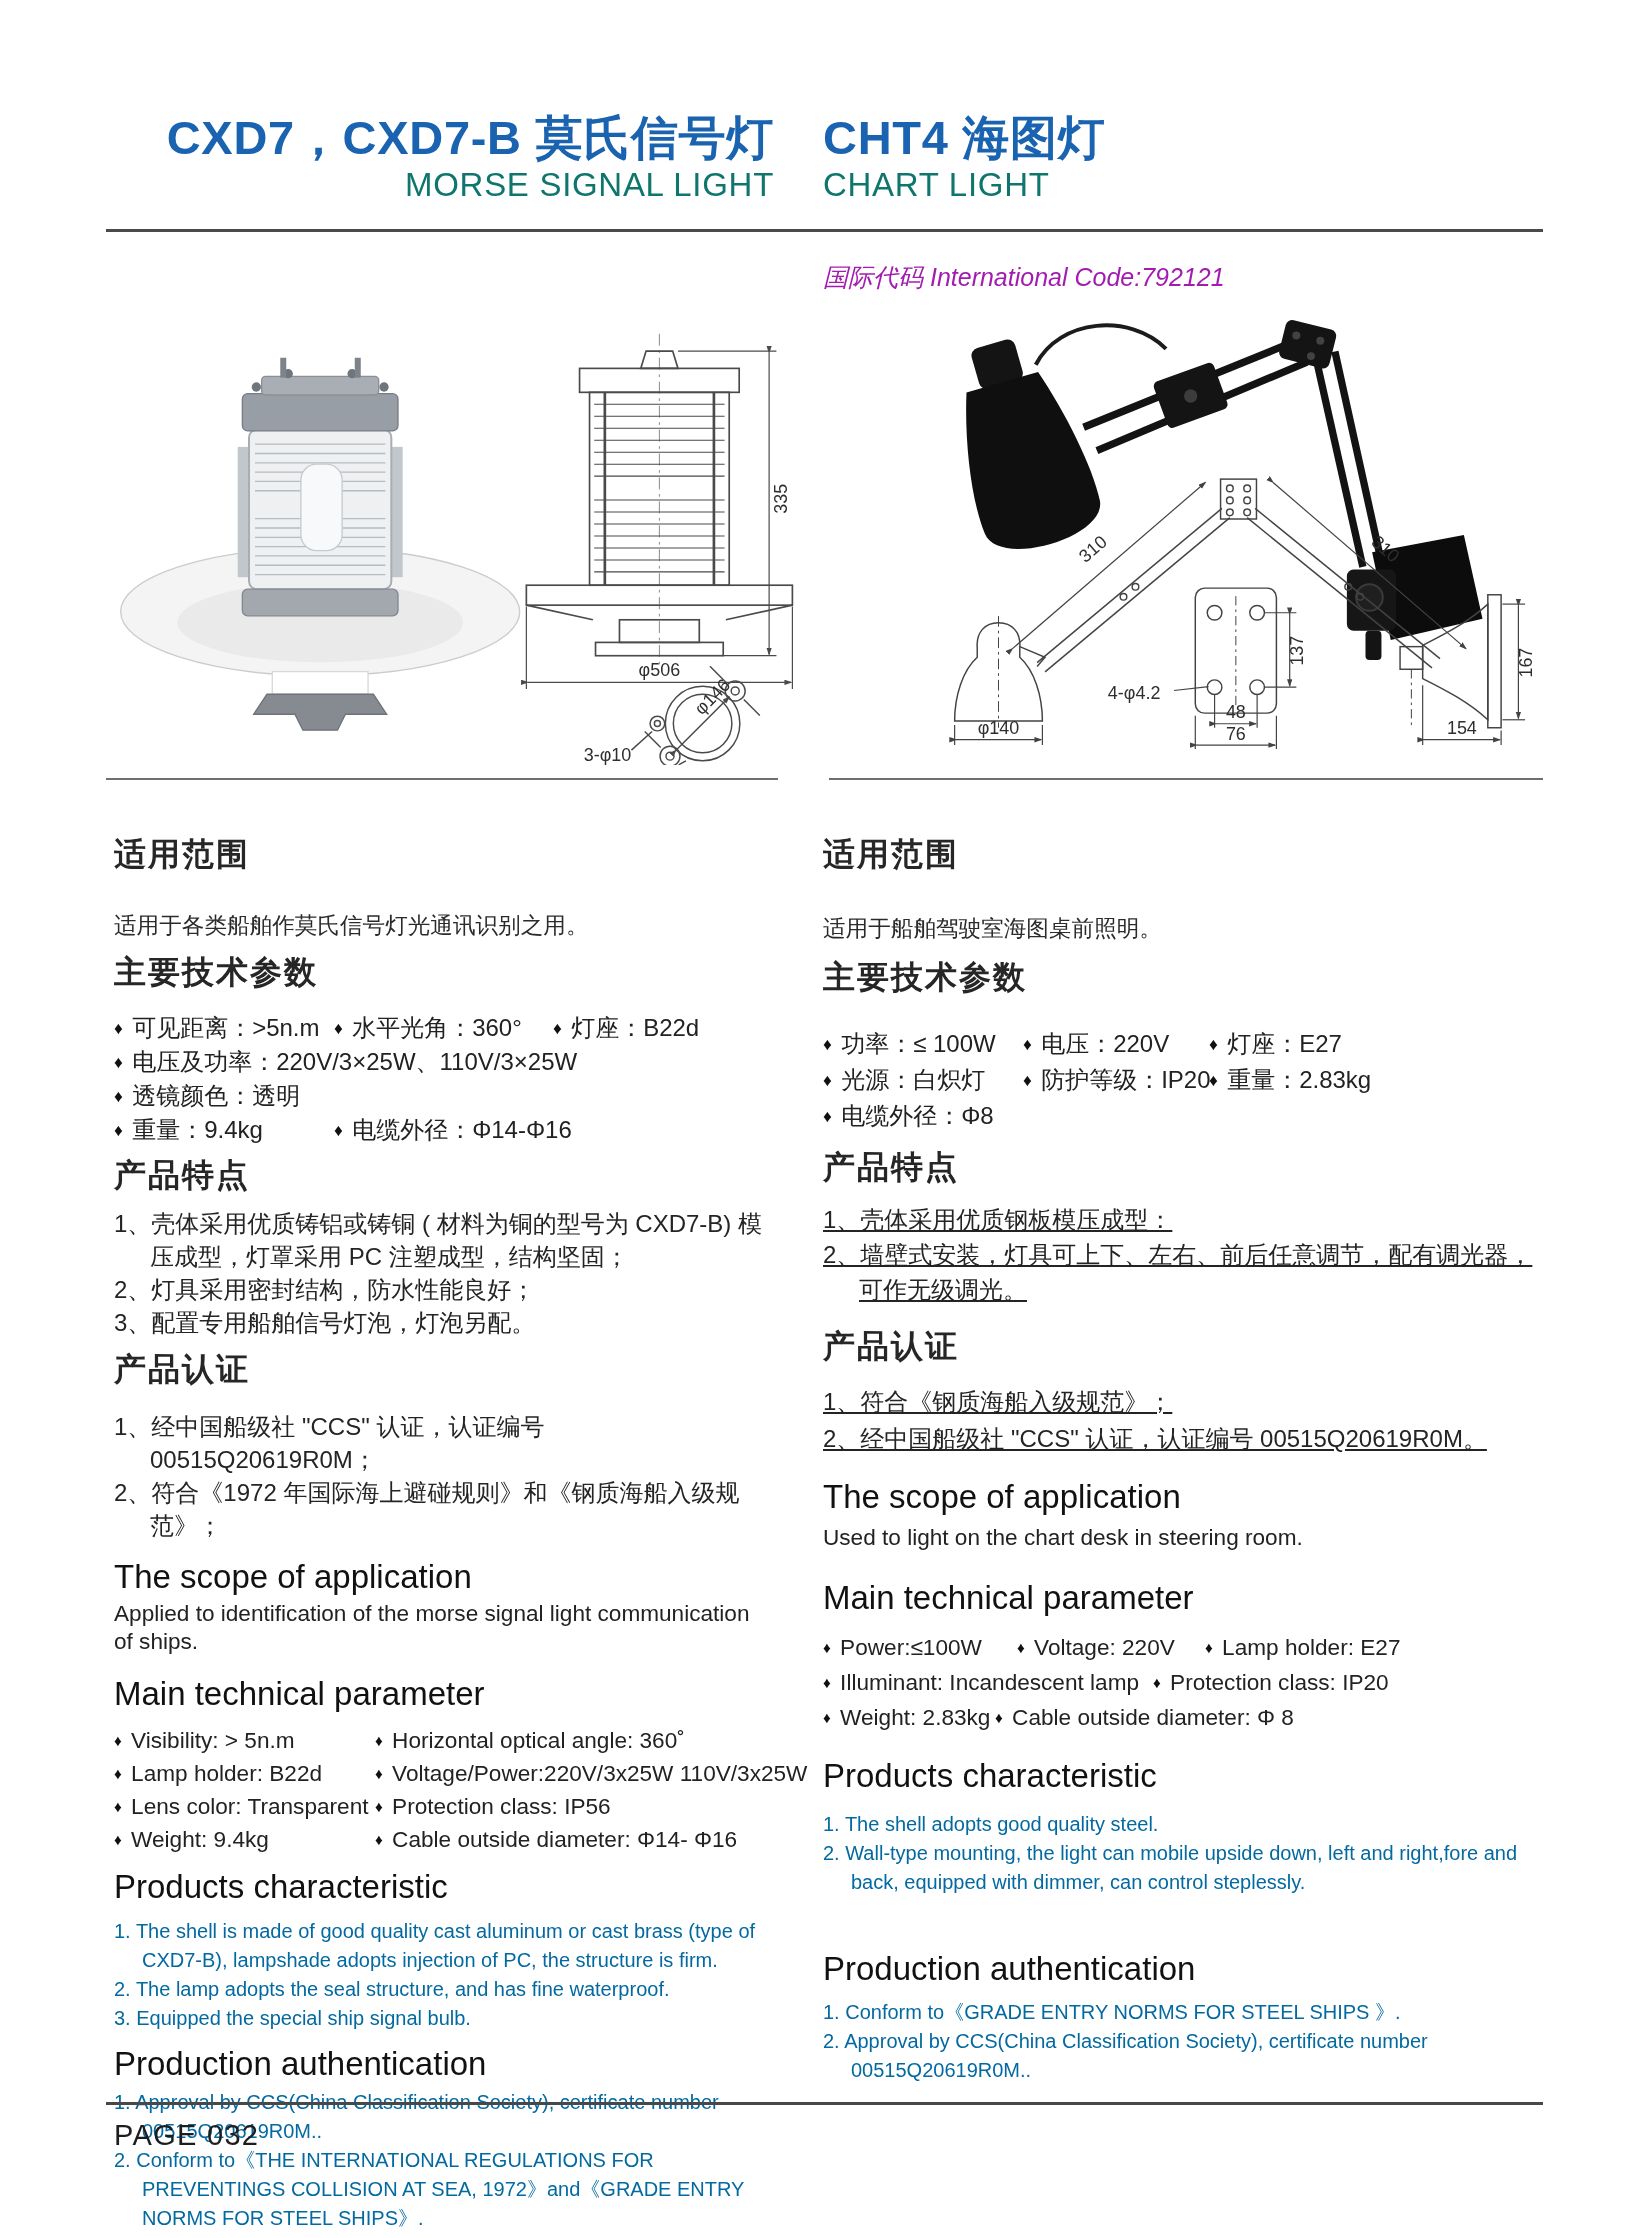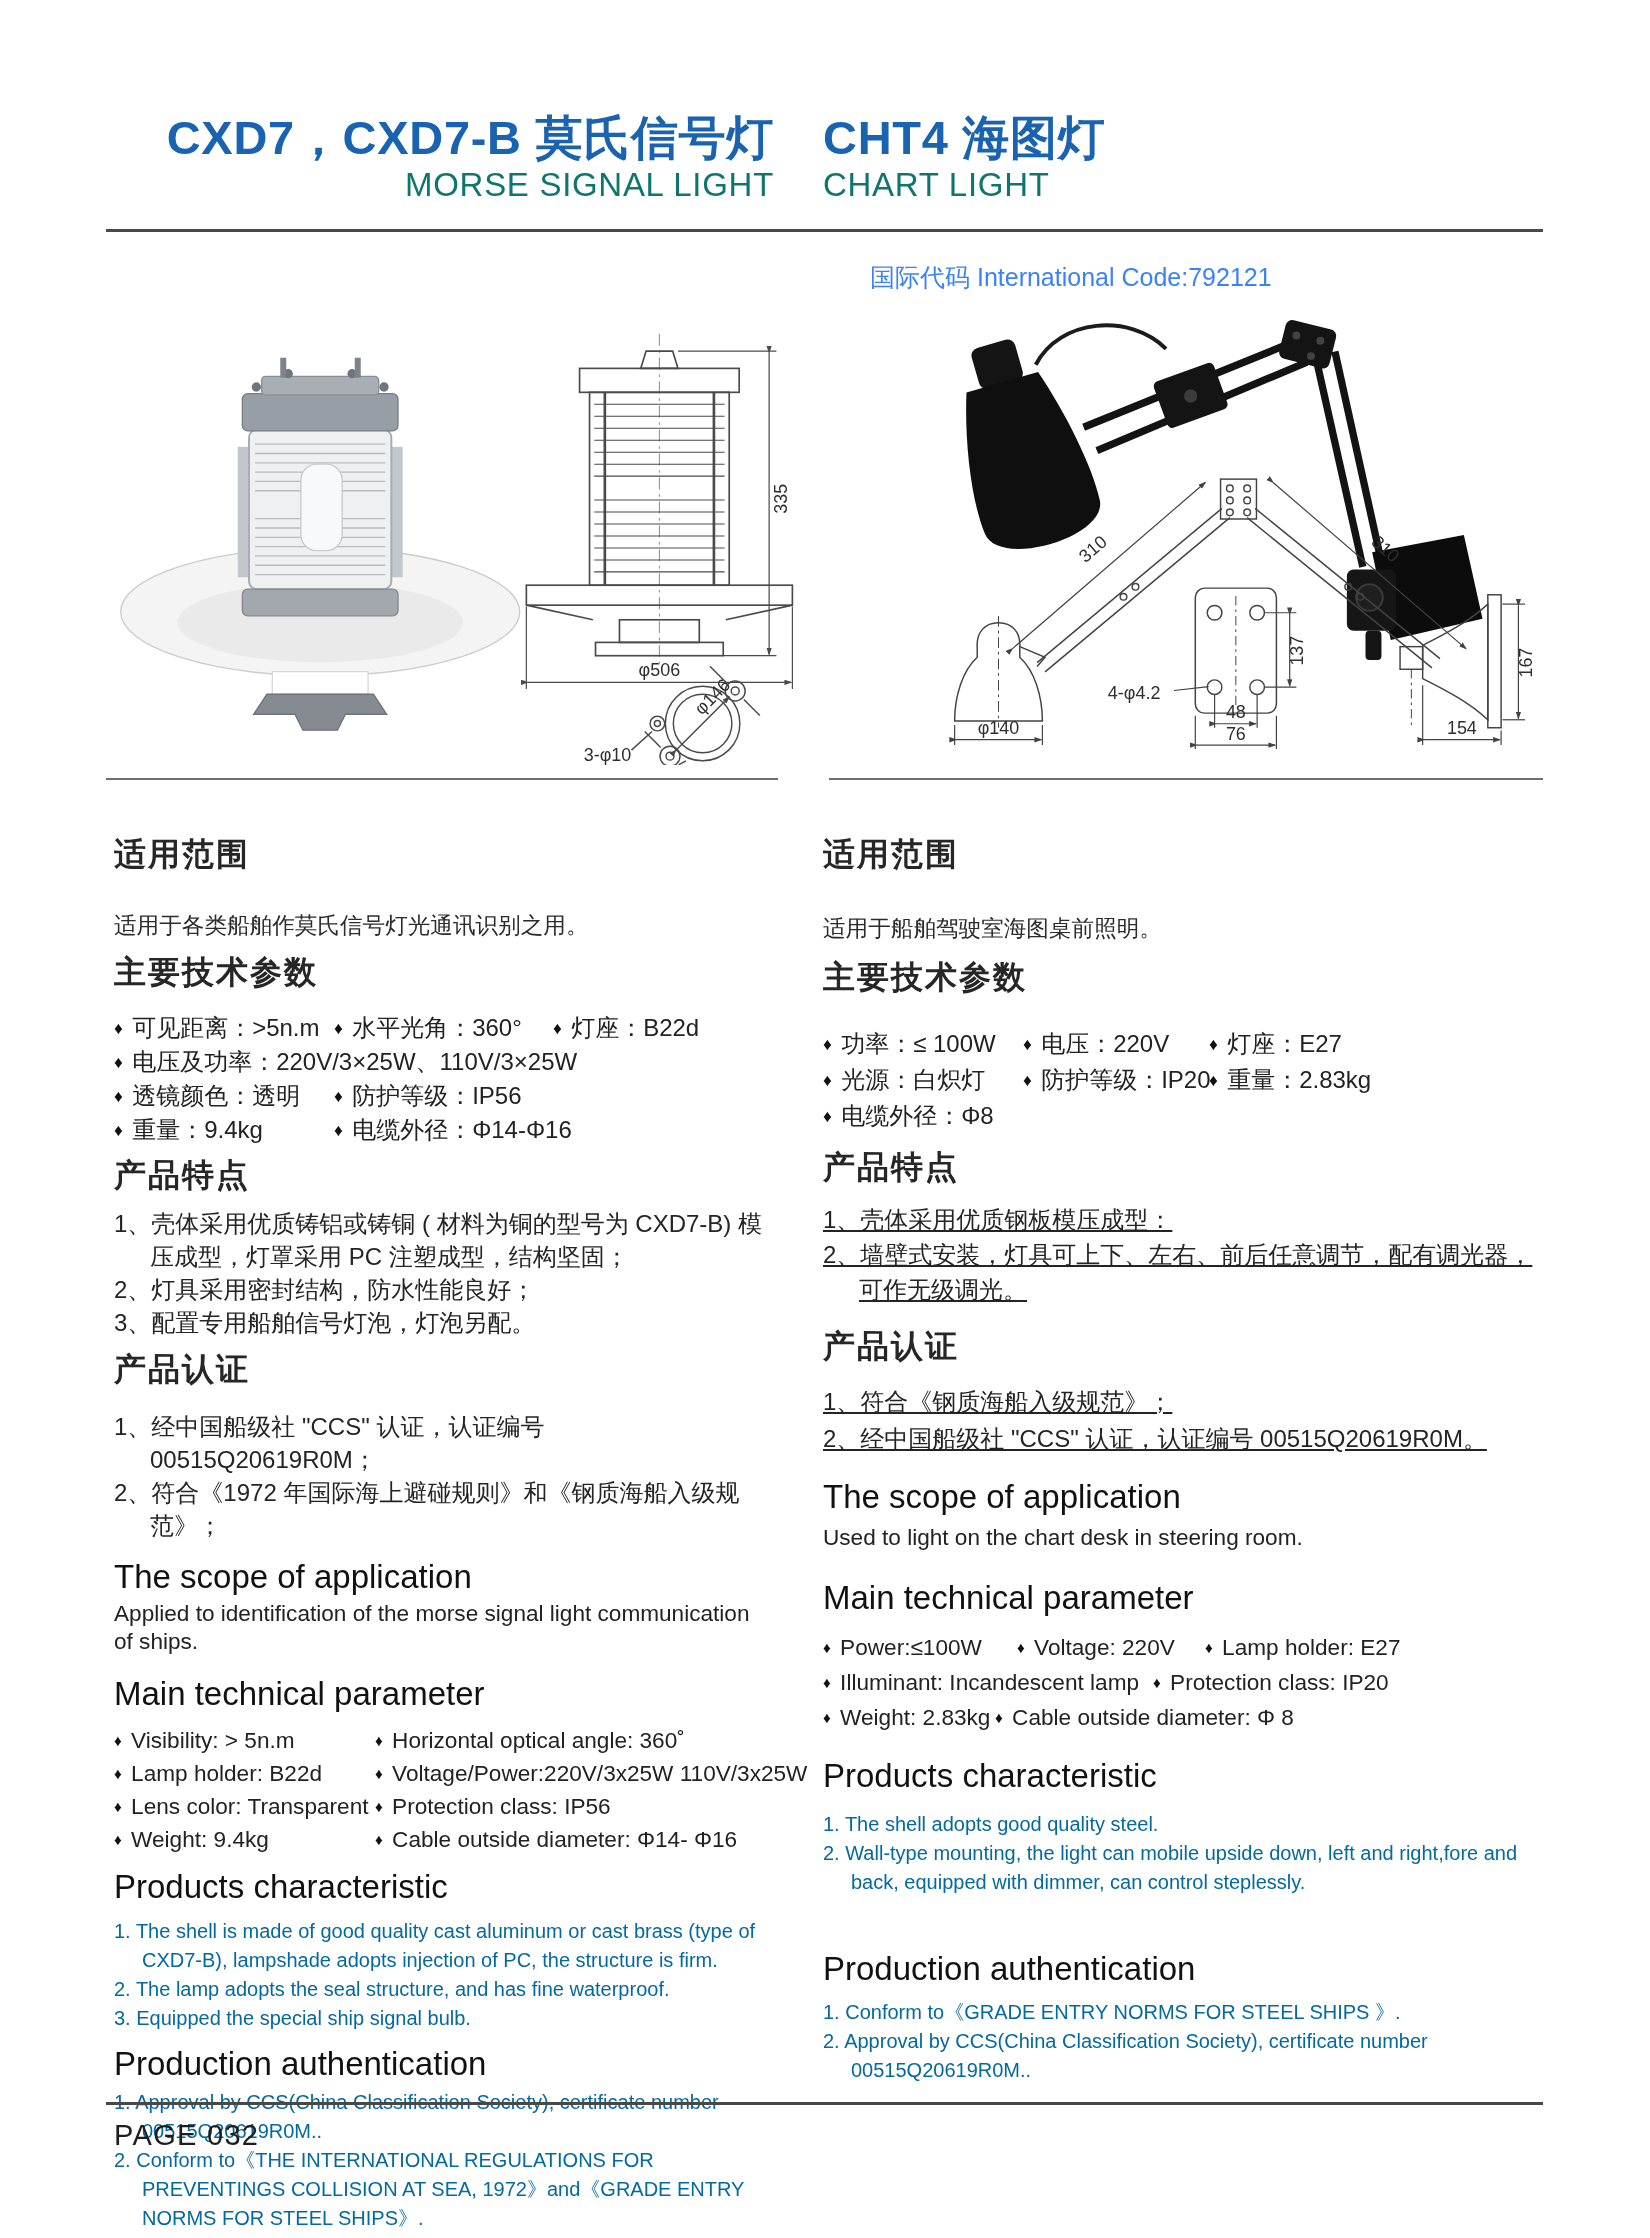--- a/index.html
+++ b/index.html
@@ -23,21 +23,21 @@
   .rule-mid{height:2px;background:#6f6f6f;top:778px;}
   .rm-left{left:106px;width:672px;}
   .rm-right{left:829px;width:714px;}
   .rule-footer{left:106px;top:2102px;width:1437px;height:2.7px;background:#484848;}
   
   .fig{position:absolute;margin:0;padding:0;}
   .fig-left{left:114px;top:299px;width:705px;height:466px;}
   .fig-right{left:823px;top:286px;width:720px;height:466px;}
   .art{width:100%;height:100%;display:block;}
   .dim{font-family:"Liberation Sans","DejaVu Sans",sans-serif;font-size:27px;fill:#2e2e2e;stroke:none;font-weight:400;}
-  .intl-code{position:absolute;left:870px;top:263px;font-size:25px;line-height:29px;color:#3b82f6;}
+  .intl-code{position:absolute;left:823px;top:263px;font-size:25px;line-height:29px;color:#a21caf;font-style:italic;}
   
   .textcol{position:absolute;top:835px;}
   .textcol-left{left:114px;width:660px;}
   .textcol-right{left:823px;width:720px;}
   .h-cn{margin:0;font-size:32px;line-height:39px;font-weight:600;color:#262626;letter-spacing:2px;}
   .h-en{margin:0;font-size:33px;line-height:37px;font-weight:400;color:#111111;letter-spacing:0;}
   .body-cn{margin:0;font-size:22.6px;line-height:29px;color:#2b2b2b;}
   .body-en{margin:0;font-size:22.6px;line-height:28px;color:#222222;}
   .params{display:block;}
   .prow{display:grid;line-height:33px;font-size:24px;color:#222222;}
@@ -272,21 +272,20 @@
       <div class="prow g3a">
         <span class="pcell"><span class="dia">♦</span><span>可见距离：&gt;5n.m</span></span>
         <span class="pcell"><span class="dia">♦</span><span>水平光角：360°</span></span>
         <span class="pcell"><span class="dia">♦</span><span>灯座：B22d</span></span>
       </div>
       <div class="prow g1">
         <span class="pcell"><span class="dia">♦</span><span>电压及功率：220V/3×25W、110V/3×25W</span></span>
       </div>
       <div class="prow g2a">
         <span class="pcell"><span class="dia">♦</span><span>透镜颜色：透明</span></span>
-        <span class="pcell"><span class="dia">♦</span><span>防护等级：IP56</span></span>
       </div>
       <div class="prow g2a">
         <span class="pcell"><span class="dia">♦</span><span>重量：9.4kg</span></span>
         <span class="pcell"><span class="dia">♦</span><span>电缆外径：Φ14-Φ16</span></span>
       </div>
     </div>
 
     <h3 class="h-cn mt14">产品特点</h3>
     <div class="items items-cn mt18">
       <p class="ni">1、壳体采用优质铸铝或铸铜 ( 材料为铜的型号为 CXD7-B) 模压成型，灯罩采用 PC 注塑成型，结构坚固；</p>

